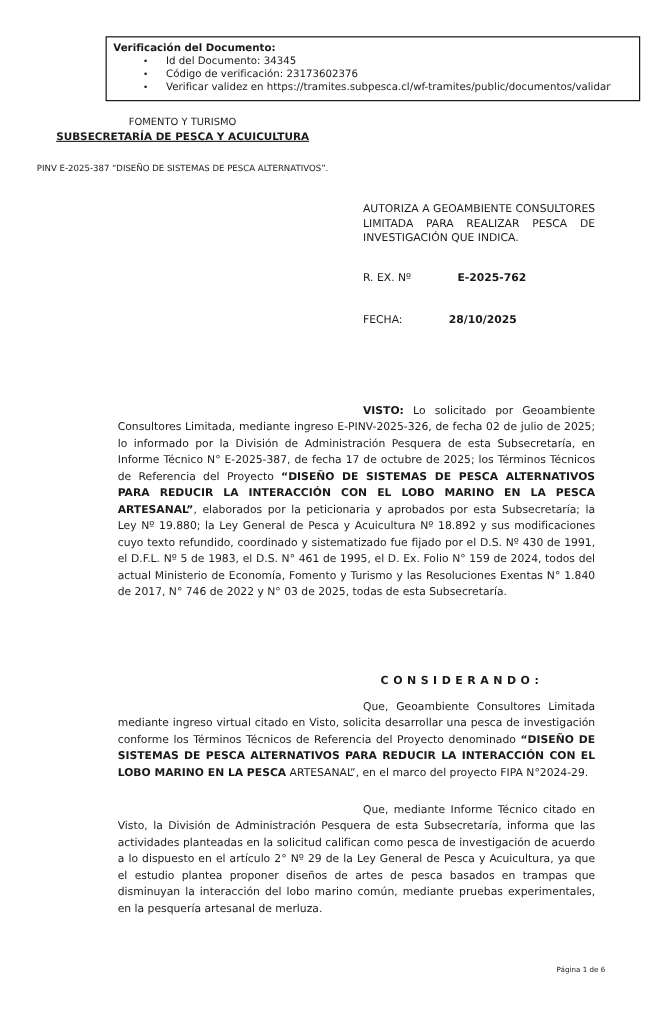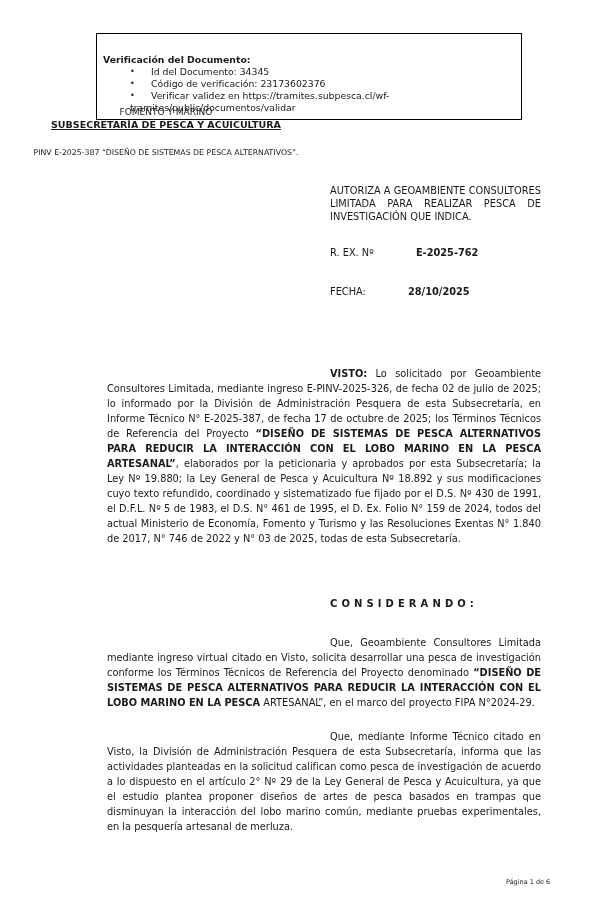--- a/index.html
+++ b/index.html
@@ -10,24 +10,24 @@
     background: #ffffff;
     color: #1a1a1a;
     font-family: "DejaVu Sans", "Liberation Sans", sans-serif;
     overflow: hidden;
   }
 
   
   .verify-box {
     position: absolute;
     top: 33px; left: 96px;
-    width: 426px;
+    width: 486px;
     border: 1.5px solid #000000;
     box-sizing: border-box;
-    padding: 20px 6px 5px 6px;
+    padding: 4px 6px 5px 6px;
     font-size: 9.3px;
     line-height: 12px;
   }
   .verify-title { font-weight: bold; }
   .v-item { padding-left: 27px; }
   .v-bullet { display: inline-block; width: 21px; font-size: 8px; vertical-align: top; }
   .v-text { display: inline; }
 
   
   .org-header {
@@ -74,21 +74,21 @@
     width: 434px;
     margin: 0;
     font-size: 9.8px;
     line-height: 15px;
     text-align: justify;
   }
   .p-visto { top: 366px; text-indent: 223px; }
   .h-considerando {
     position: absolute;
     top: 598px; left: 330px;
-    margin: 0;
+    margin: 16px;
     font-size: 10px;
     font-weight: bold;
     letter-spacing: 0.3px;
   }
   .p-que1 { top: 635px; text-indent: 223px; }
   .p-que2 { top: 729px; text-indent: 223px; }
   .bodypara b { font-weight: bold; }
 
   
   .page-footer {
@@ -110,21 +110,21 @@
     </div>
     <div class="v-item">
       <span class="v-bullet">•</span><span class="v-text">Código de verificación: 23173602376</span>
     </div>
     <div class="v-item">
       <span class="v-bullet">•</span><span class="v-text">Verificar validez en https://tramites.subpesca.cl/wf-tramites/public/documentos/validar</span>
     </div>
   </div>
 
   <div class="org-header">
-    <div>FOMENTO Y MARINO</div>
+    <div>FOMENTO Y TURISMO</div>
     <div class="org-sub">SUBSECRETARÍA DE PESCA Y ACUICULTURA</div>
     <div class="org-pinv">PINV E-2025-387 “DISEÑO DE SISTEMAS DE PESCA ALTERNATIVOS”.</div>
   </div>
 
   <div class="right-col">
     <p class="autoriza">AUTORIZA A GEOAMBIENTE CONSULTORES LIMITADA PARA REALIZAR PESCA DE INVESTIGACIÓN QUE INDICA.</p>
     <p class="rex"><span>R. EX. Nº </span><b>E-2025-762</b></p>
     <p class="fecha"><span>FECHA: </span><b>28/10/2025</b></p>
   </div>
 

